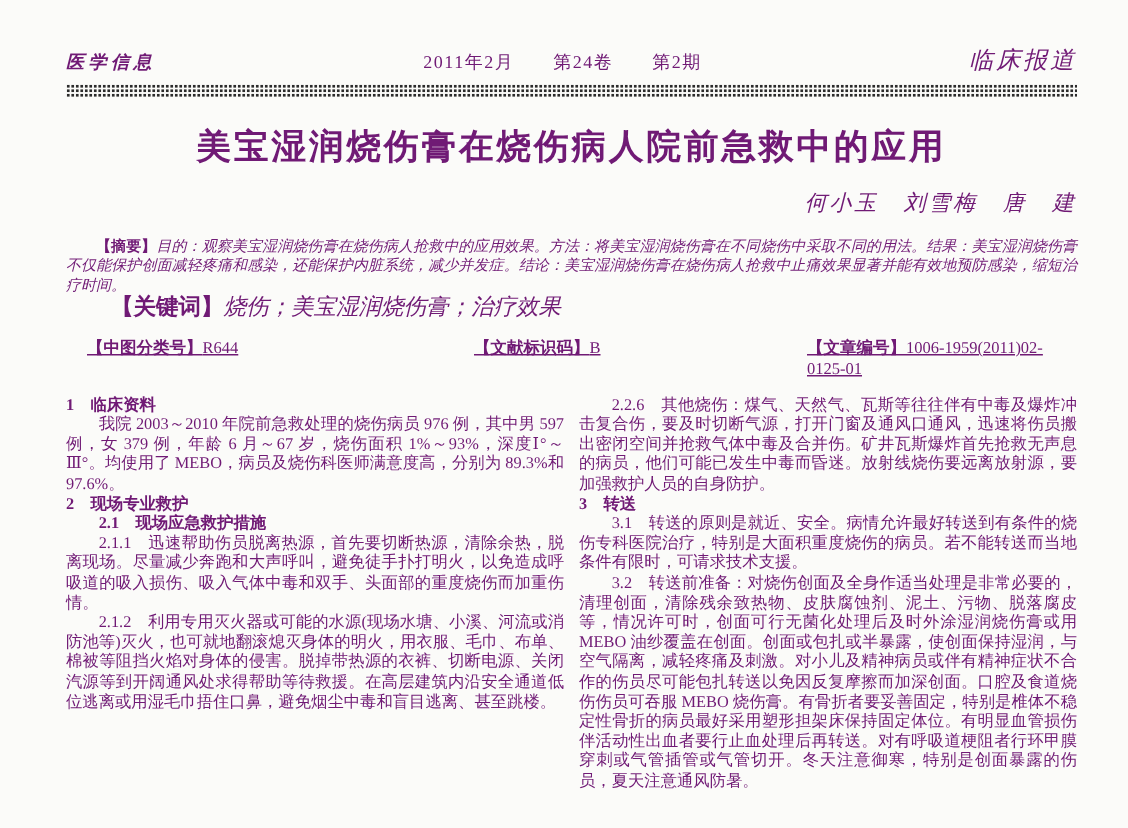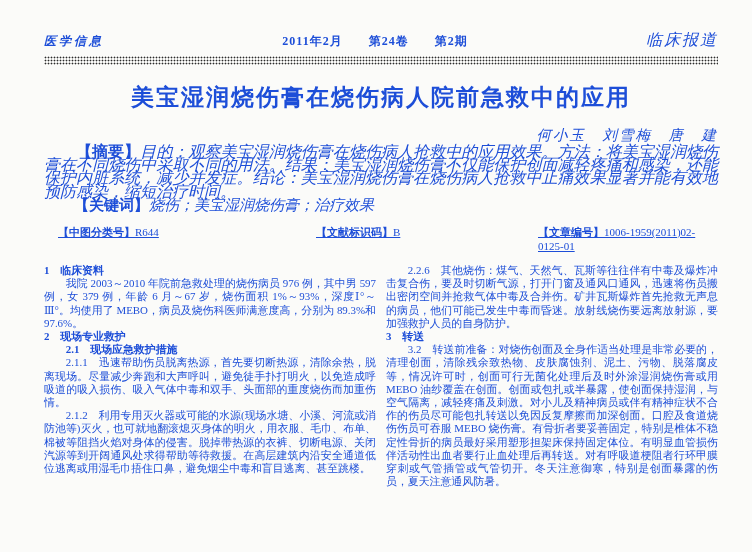--- a/index.html
+++ b/index.html
@@ -3,46 +3,46 @@
 <meta charset="utf-8">
 <style>
   html,body{margin:0;padding:0;}
   body{
     width:752px;height:552px;overflow:hidden;
     background:#e9e9e7;
     font-family:"Liberation Serif","DejaVu Serif",serif;
   }
   .page{
     width:752px;height:552px;box-sizing:border-box;
-    background:#fbfbf9;color:#1d4ed8;
+    background:#fbfbf9;color:#701a75;
     padding:30px 34px 0 44px;overflow:hidden;
   }
   .header-row{
     display:flex;justify-content:space-between;align-items:baseline;
     font-size:12px;
   }
   .journal-name{font-style:italic;font-weight:bold;letter-spacing:3px;}
-  .issue-info{font-weight:bold;letter-spacing:1px;}
+  .issue-info{font-weight:normal;letter-spacing:1px;}
   .column-label{font-style:italic;font-size:16px;letter-spacing:2px;}
   .dotted-rule{
     margin-top:5px;height:9px;
     background-image:radial-gradient(circle,#2b2b2b 0.9px,transparent 1.05px);
     background-size:3px 3px;
   }
   .article-title{
     margin:17px 0 0 0;text-align:center;
     font-family:"Liberation Sans","DejaVu Sans",sans-serif;
     font-weight:bold;font-size:23px;letter-spacing:2px;
   }
   .authors{
     margin-top:13px;text-align:right;
     font-size:14.5px;font-style:italic;letter-spacing:2px;
   }
   .abstract-block{
-    font-size:16px;line-height:13.2px;
+    margin-top:13px;font-size:10px;line-height:13.2px;
     text-align:justify;text-indent:2em;
   }
   .kai{font-style:italic;}
   .blabel{font-weight:bold;font-style:normal;}
   .keywords-line{
     margin-top:1px;font-size:15px;line-height:13.2px;text-indent:2em;
   }
   .meta-row{
     display:flex;margin-top:13px;font-size:11px;line-height:14px;text-decoration:underline;
   }
@@ -99,18 +99,19 @@
       <p class="p">我院 2003～2010 年院前急救处理的烧伤病员 976 例，其中男 597 例，女 379 例，年龄 6 月～67 岁，烧伤面积 1%～93%，深度Ⅰ°～Ⅲ°。均使用了 MEBO，病员及烧伤科医师满意度高，分别为 89.3%和 97.6%。</p>
       <p class="h1">2　现场专业救护</p>
       <p class="h2">2.1　现场应急救护措施</p>
       <p class="p">2.1.1　迅速帮助伤员脱离热源，首先要切断热源，清除余热，脱离现场。尽量减少奔跑和大声呼叫，避免徒手扑打明火，以免造成呼吸道的吸入损伤、吸入气体中毒和双手、头面部的重度烧伤而加重伤情。</p>
       <p class="p">2.1.2　利用专用灭火器或可能的水源(现场水塘、小溪、河流或消防池等)灭火，也可就地翻滚熄灭身体的明火，用衣服、毛巾、布单、棉被等阻挡火焰对身体的侵害。脱掉带热源的衣裤、切断电源、关闭汽源等到开阔通风处求得帮助等待救援。在高层建筑内沿安全通道低位逃离或用湿毛巾捂住口鼻，避免烟尘中毒和盲目逃离、甚至跳楼。</p>
 
     </div>
     <div class="col">
       <p class="p">2.2.6　其他烧伤：煤气、天然气、瓦斯等往往伴有中毒及爆炸冲击复合伤，要及时切断气源，打开门窗及通风口通风，迅速将伤员搬出密闭空间并抢救气体中毒及合并伤。矿井瓦斯爆炸首先抢救无声息的病员，他们可能已发生中毒而昏迷。放射线烧伤要远离放射源，要加强救护人员的自身防护。</p>
       <p class="h1">3　转送</p>
+      <p class="p">3.1　转送的原则是就近、安全。病情允许最好转送到有条件的烧伤专科医院治疗，特别是大面积重度烧伤的病员。若不能转送而当地条件有限时，可请求技术支援。</p>
       <p class="p">3.2　转送前准备：对烧伤创面及全身作适当处理是非常必要的，清理创面，清除残余致热物、皮肤腐蚀剂、泥土、污物、脱落腐皮等，情况许可时，创面可行无菌化处理后及时外涂湿润烧伤膏或用 MEBO 油纱覆盖在创面。创面或包扎或半暴露，使创面保持湿润，与空气隔离，减轻疼痛及刺激。对小儿及精神病员或伴有精神症状不合作的伤员尽可能包扎转送以免因反复摩擦而加深创面。口腔及食道烧伤伤员可吞服 MEBO 烧伤膏。有骨折者要妥善固定，特别是椎体不稳定性骨折的病员最好采用塑形担架床保持固定体位。有明显血管损伤伴活动性出血者要行止血处理后再转送。对有呼吸道梗阻者行环甲膜穿刺或气管插管或气管切开。冬天注意御寒，特别是创面暴露的伤员，夏天注意通风防暑。</p>
 
     </div>
   </div>
 
 </div>
 
 </body></html>

